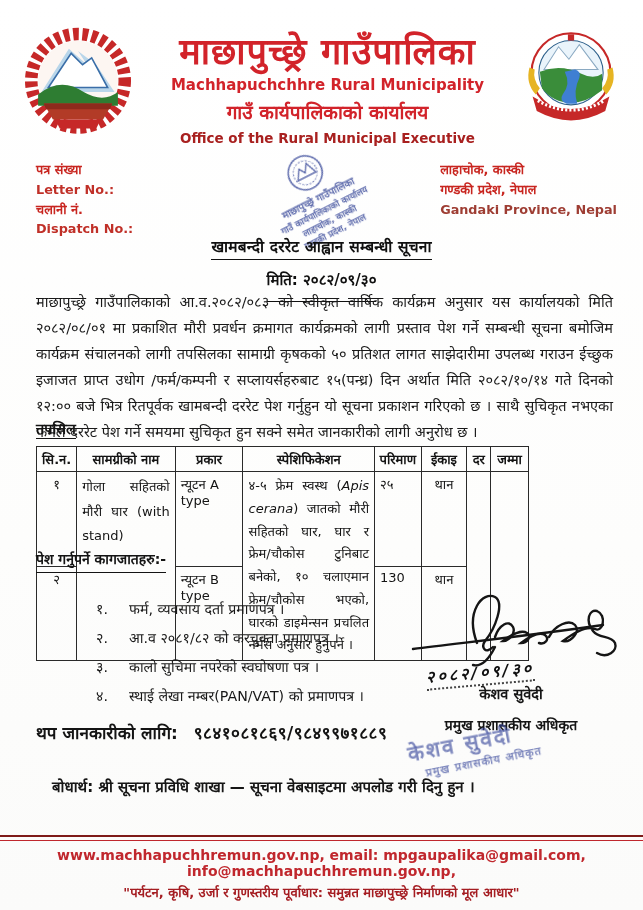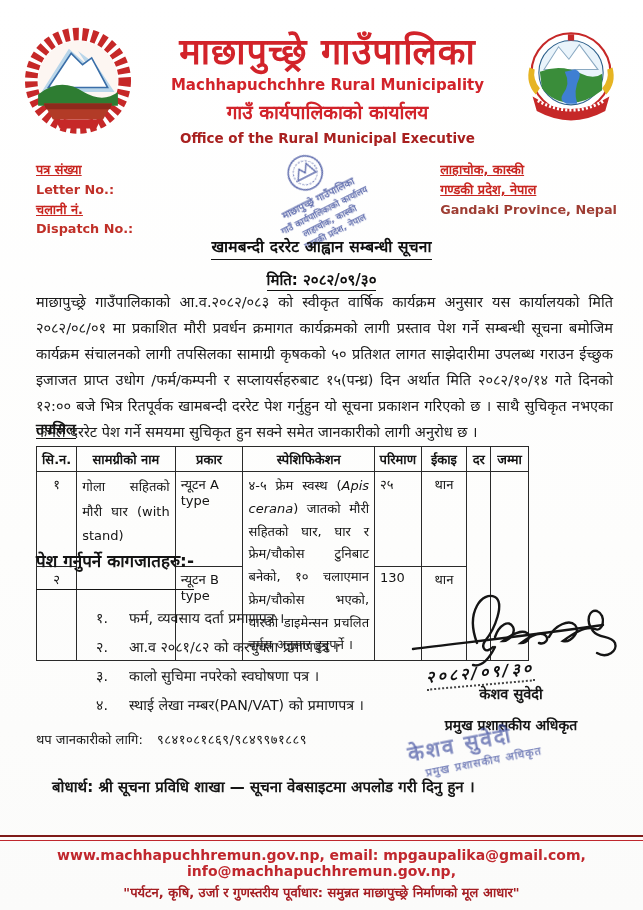--- a/index.html
+++ b/index.html
@@ -13,55 +13,55 @@
   .letterhead{position:absolute;top:26px;left:20px;right:20px;display:flex;align-items:flex-start;}
   .logo{flex:0 0 auto;}
   .head-center{flex:1;text-align:center;padding-top:6px;}
   .t-np{font-size:36px;line-height:1.1;font-weight:bold;color:#d2232a;margin:0 0 4px;letter-spacing:1px;}
   .t-en{font-size:15px;font-weight:bold;color:#d2232a;margin:0 0 5px;}
   .o-np{font-size:19px;font-weight:bold;color:#d2232a;margin:0 0 5px;}
   .o-en{font-size:13.5px;font-weight:bold;color:#a8201f;margin:0;}
   
   .meta-row{position:absolute;top:160px;left:36px;right:26px;display:flex;justify-content:space-between;}
   .meta-left div,.meta-right div{font-size:12.8px;font-weight:bold;line-height:1.55;}
-  .red-np{color:#c8251f;text-decoration:underline;}
+  .red-np{color:#c8251f;}
   .red-en{color:#c03028;}
   .dark-en{color:#9e3d33;}
   
   .round-stamp{position:absolute;top:150px;left:242px;width:150px;transform:rotate(-27deg);
     color:#3c4c9b;opacity:.82;text-align:center;filter:blur(.3px);}
   .round-stamp .st-line{font-size:9px;font-weight:bold;line-height:1.35;white-space:nowrap;}
   .round-stamp .st-line.big{font-size:10px;}
   
   .notice-head{position:absolute;top:235px;left:0;right:0;text-align:center;}
   .notice-title{display:inline-block;font-size:15.5px;font-weight:bold;color:#101010;
     border-bottom:1.6px solid #101010;padding-bottom:2px;letter-spacing:.2px;}
   .notice-date{display:inline-block;font-size:15px;font-weight:bold;color:#101010;
-    border-bottom:1.6px solid #101010;padding-bottom:1px;margin-top:9px;}
+    border-bottom:1.6px solid #101010;padding-bottom:12px;margin-top:9px;}
   .notice-head .wrap{display:flex;flex-direction:column;align-items:center;}
   
   .body-par{position:absolute;top:289px;left:36px;right:30px;margin:0;
     font-size:14.5px;line-height:1.8;text-align:justify;color:#191919;}
   
   .schedule{position:absolute;top:418px;left:36px;right:28px;}
   .tbl-caption{display:inline-block;font-size:14.5px;font-weight:bold;color:#141414;
     border-bottom:1.5px solid #141414;margin-bottom:7px;}
   table.sched{border-collapse:collapse;width:493px;font-size:13px;color:#141414;}
   table.sched th,table.sched td{border:1.4px solid #2a2a2a;padding:3px 5px;vertical-align:top;}
   table.sched th{font-weight:bold;text-align:center;padding:3px 2px;}
   td.c{text-align:center;}
   td.spec{text-align:justify;line-height:1.75;}
   td.iname{text-align:justify;line-height:1.9;}
   
   .docs{position:absolute;top:549px;left:36px;width:400px;}
-  .docs-heading{display:inline-block;font-size:17px;font-weight:bold;color:#141414;
-    border-bottom:1.6px solid #141414;padding-bottom:17px;margin-bottom:8px;}
+  .docs-heading{display:inline-block;font-size:14px;font-weight:bold;color:#141414;
+    border-bottom:1.6px solid #141414;padding-bottom:4px;margin-bottom:16px;}
   .doc-item{display:flex;gap:15px;margin:10px 0 10px 60px;font-size:14.2px;color:#181818;}
   .doc-no{flex:0 0 18px;}
-  .contact-line{margin-top:16px;font-size:13px;font-weight:normal;color:#141414;}
+  .contact-line{margin-top:16px;font-size:17px;font-weight:bold;color:#141414;}
   .contact-line .nums{margin-left:10px;letter-spacing:.5px;}
   
   .sign-block{position:absolute;top:585px;left:392px;width:238px;text-align:center;}
   .sig-svg{display:block;margin:0 auto;}
   .hand-date{position:absolute;top:76px;left:34px;transform:rotate(-5deg);
     font-size:16px;font-style:italic;font-weight:bold;letter-spacing:3px;color:#101010;
     border-bottom:2px dotted #444;padding-bottom:1px;}
   .sig-name{font-size:14.5px;font-weight:bold;color:#151515;margin-top:2px;}
   .sig-title{font-size:14px;font-weight:bold;color:#151515;margin-top:12px;}
   .blue-stamp{position:absolute;top:142px;left:16px;transform:rotate(-11deg);

